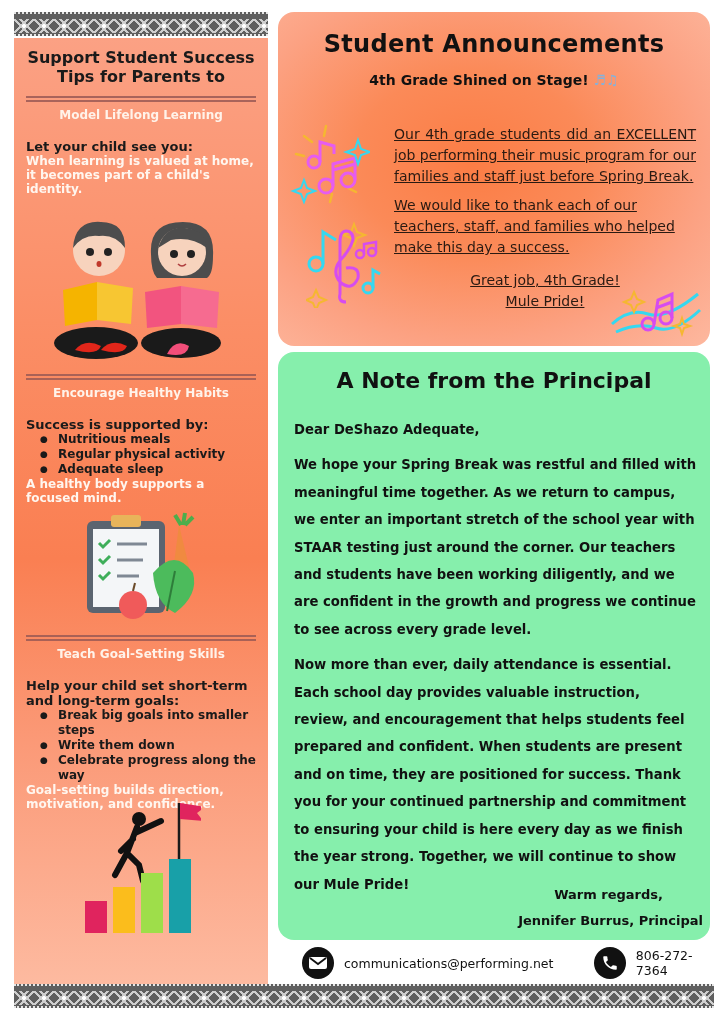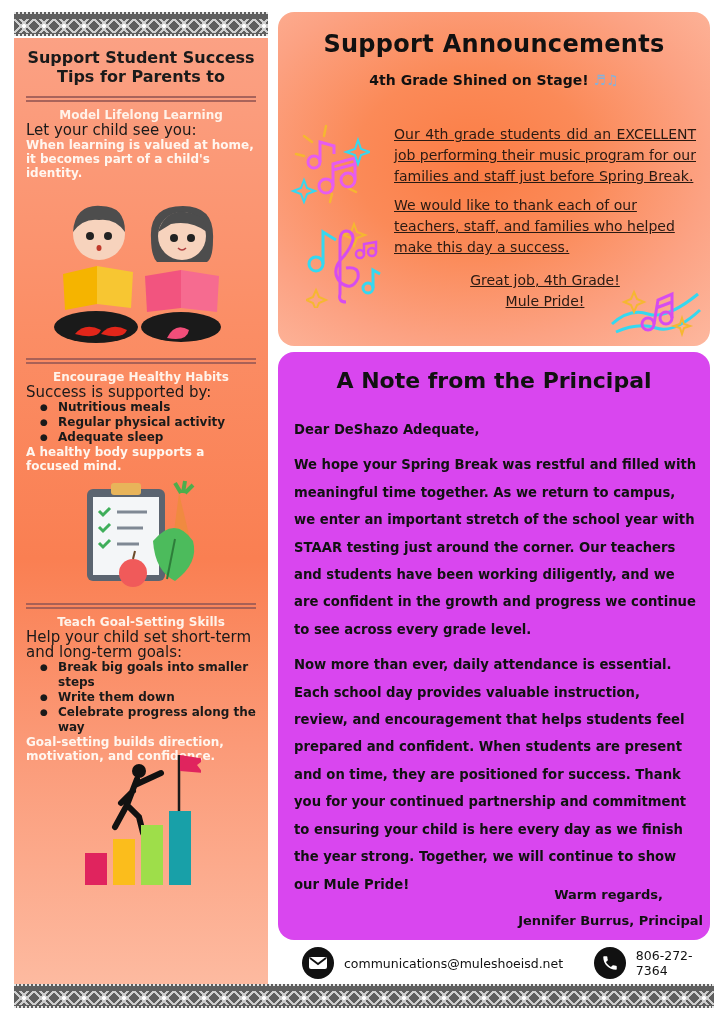--- a/index.html
+++ b/index.html
@@ -33,39 +33,39 @@
     text-align: center; font-family: "DejaVu Sans", sans-serif; font-weight: bold;
     font-size: 16px; line-height: 19px; color: #1a1a1a; margin-top: 4px;
   }
   .divider {
     height: 6px; border-top: 2px solid #9b5a55; border-bottom: 2px solid #9b5a55;
     margin: 10px 0 6px 0; opacity: .85;
   }
   .tip-heading {
     text-align: center; color: #fff3ea; font-size: 12px; font-weight: bold; line-height: 15px;
   }
-  .tip-intro { font-size: 15px; font-weight: normal; line-height: 15px; color: #1a1a1a; }
+  .tip-intro { font-size: 13px; font-weight: bold; line-height: 15px; color: #1a1a1a; margin-top: 16px; }
   .tip-list { list-style: none; padding-left: 14px; }
   .tip-list li { font-size: 12px; font-weight: bold; line-height: 15px; color: #1a1a1a; position: relative; padding-left: 18px; }
   .tip-list li::before { content: "\25CF"; position: absolute; left: 0; top: 0; font-size: 9px; }
   .tip-outro { font-size: 12px; font-weight: bold; line-height: 14px; color: #fff6ef; }
 
   .illus { position: relative; margin: 0 auto; }
 
   
   .card {
     position: absolute; border-radius: 16px;
   }
   .announce {
     left: 278px; top: 12px; width: 432px; height: 334px;
     background: radial-gradient(ellipse at 45% 45%, #fb7d45 0%, #fb8a58 35%, #fca283 70%, #fdb89f 100%);
   }
   .principal {
     left: 278px; top: 352px; width: 432px; height: 588px;
-    background: #d946ef;
+    background: #86efac;
   }
   .ann-title {
     text-align: center; font-size: 24px; font-weight: bold; margin-top: 18px; letter-spacing: .3px;
   }
   .ann-sub {
     text-align: center; font-size: 14px; font-weight: bold; margin-top: 14px;
   }
   .ann-sub .notes { color: #7fb3e0; }
   .ann-body {
     position: absolute; left: 116px; top: 112px; width: 302px;
@@ -193,21 +193,21 @@
         <rect x="4" y="106" width="22" height="32" fill="#e0245e"></rect>
         <rect x="32" y="92" width="22" height="46" fill="#fbbd1c"></rect>
         <rect x="60" y="78" width="22" height="60" fill="#9ede4a"></rect>
         <rect x="88" y="64" width="22" height="74" fill="#18a0a8"></rect>
       </svg>
     </div>
   </section>
 </aside>
 
 <section class="card announce">
-  <h1 class="ann-title">Support Announcements</h1>
+  <h1 class="ann-title">Student Announcements</h1>
   <div class="ann-sub">
     <span>4th Grade Shined on Stage!</span>
     <span class="notes">♬♫</span>
   </div>
 
   <svg style="position:absolute;left:12px;top:108px;" width="80" height="90" viewBox="0 0 80 90">
     <g stroke="#f5b731" stroke-width="2.5" stroke-linecap="round">
         <line x1="14" y1="16" x2="22" y2="22"></line>
         <line x1="36" y1="6" x2="34" y2="16"></line>
         <line x1="6" y1="34" x2="14" y2="36"></line>
@@ -273,21 +273,21 @@
   </div>
 </section>
 
 <div class="contact c-email">
   <div class="circle">
     <svg width="20" height="14" viewBox="0 0 20 14">
         <rect x="1" y="1" width="18" height="12" rx="2" fill="#fff"></rect>
         <path d="M2 2 L10 8 L18 2" stroke="#111" stroke-width="1.8" fill="none"></path>
       </svg>
   </div>
-  <span class="txt">communications@muleshoeisd.net</span>
+  <span class="txt">communications@performing.net</span>
 </div>
 <div class="contact c-phone">
   <div class="circle">
     <svg width="18" height="18" viewBox="0 0 24 24">
         <path d="M6.6 10.8c1.4 2.8 3.8 5.1 6.6 6.6l2.2-2.2c.3-.3.7-.4 1-.2 1.1.4 2.3.6 3.6.6.6 0 1 .4 1 1V20c0 .6-.4 1-1 1C10.6 21 3 13.4 3 4c0-.6.4-1 1-1h3.5c.6 0 1 .4 1 1 0 1.3.2 2.5.6 3.6.1.3 0 .7-.2 1z" fill="#fff"></path>
       </svg>
   </div>
   <span class="txt">806-272-7364</span>
 </div>
 

